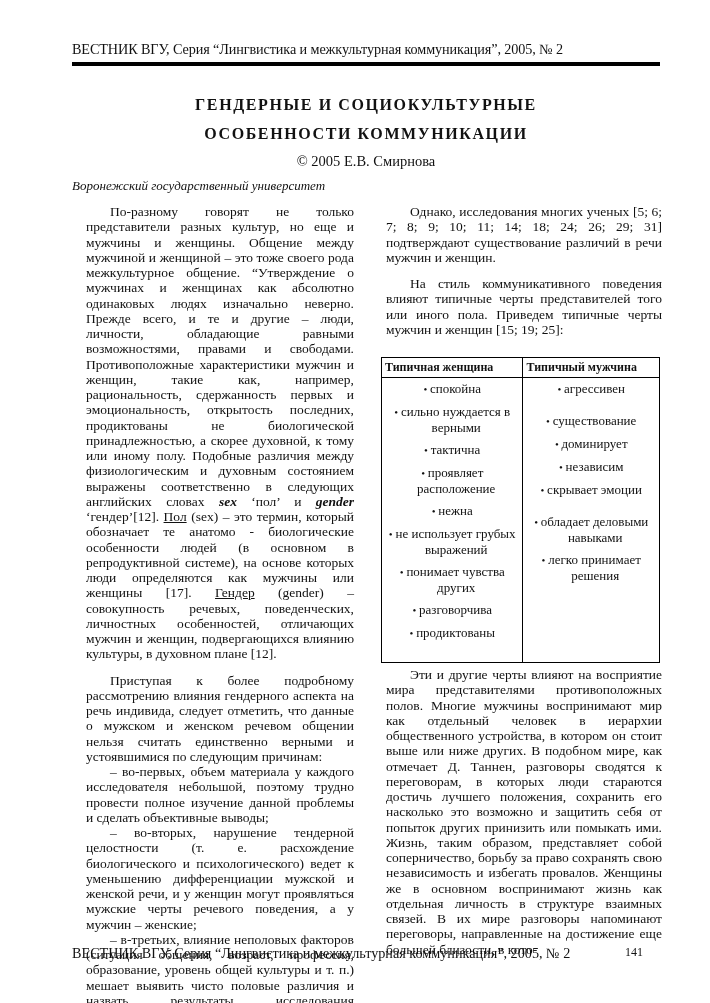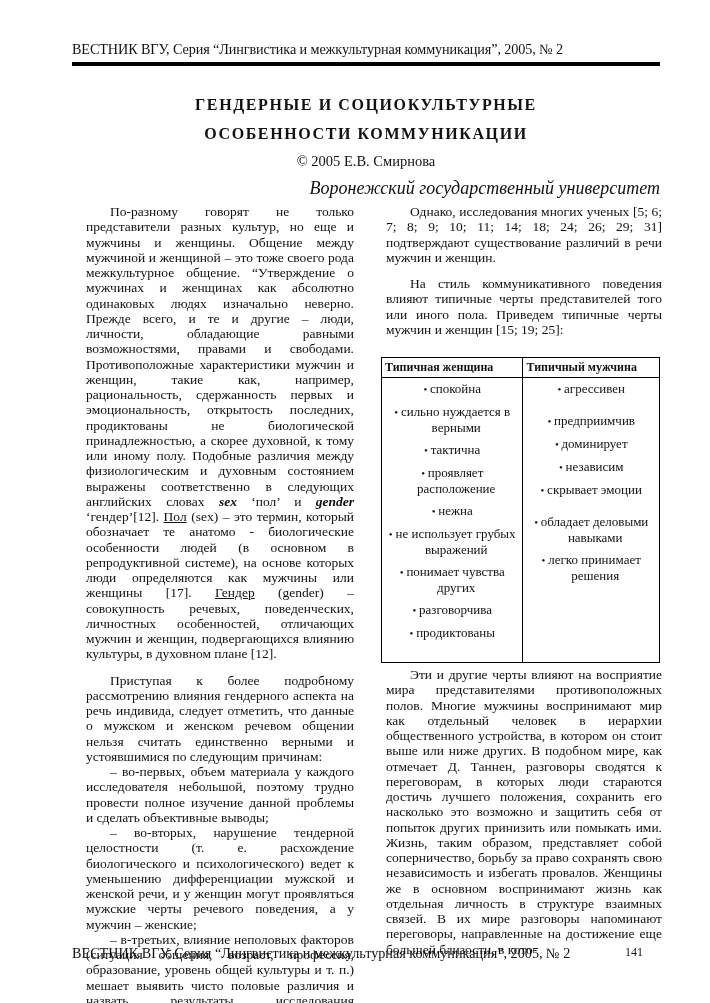--- a/index.html
+++ b/index.html
@@ -4,21 +4,21 @@
 <style>
   html, body { margin:0; padding:0; background:#fff; }
   body { width:710px; height:1003px; position:relative; overflow:hidden;
          font-family:"Liberation Serif", serif; color:#111; }
   .running-head { position:absolute; left:72px; top:41px; font-size:14.2px; letter-spacing:-0.1px; white-space:nowrap; }
   .head-rule { position:absolute; left:72px; top:62px; width:588px; height:4px; background:#000; }
   .title { position:absolute; left:72px; width:588px; text-align:center; font-weight:bold;
            font-size:16px; letter-spacing:1.6px; }
   .t1 { top:96px; } .t2 { top:125px; }
   .author { position:absolute; left:72px; width:588px; top:153px; text-align:center; font-weight:normal; font-size:14.5px; }
-  .affil { position:absolute; left:72px; width:588px; top:178px; text-align:right; font-style:italic; font-size:18px; }
+  .affil { position:absolute; left:72px; width:588px; top:178px; text-align:left; font-style:italic; font-size:13px; }
   .col { position:absolute; font-size:13.5px; line-height:15.25px; text-align:justify; }
   .col-left { left:86px; top:204px; width:268px; }
   .col-right { left:386px; top:204px; width:276px; }
   .col p { margin:0; text-indent:24px; hyphens:manual; }
   .col p.gap { margin-top:11px; }
   .col p.dash { text-indent:24px; }
   .col b i { font-weight:bold; }
   .u { text-decoration:underline; }
   table.traits { border-collapse:collapse; width:279px; margin-top:20px; margin-left:-5px; font-size:13px; line-height:15px; }
   table.traits th { border:1.3px solid #000; font-weight:bold; text-align:left; padding:2px 3px; font-size:12px; white-space:nowrap; }
@@ -66,21 +66,21 @@
         <div class="trait">тактична</div>
         <div class="trait">проявляет расположение</div>
         <div class="trait">нежна</div>
         <div class="trait">не использует грубых выражений</div>
         <div class="trait">понимает чувства других</div>
         <div class="trait">разговорчива</div>
         <div class="trait">продиктованы</div>
       </td>
       <td>
         <div class="trait" style="margin-bottom:16px">агрессивен</div>
-        <div class="trait">предприимчив</div>
+        <div class="trait">существование</div>
         <div class="trait">доминирует</div>
         <div class="trait">независим</div>
         <div class="trait" style="margin-bottom:16px">скрывает эмоции</div>
         <div class="trait">обладает деловыми навыками</div>
         <div class="trait">легко принимает решения</div>
       </td>
     </tr>
   </tbody>
     </table>
 

